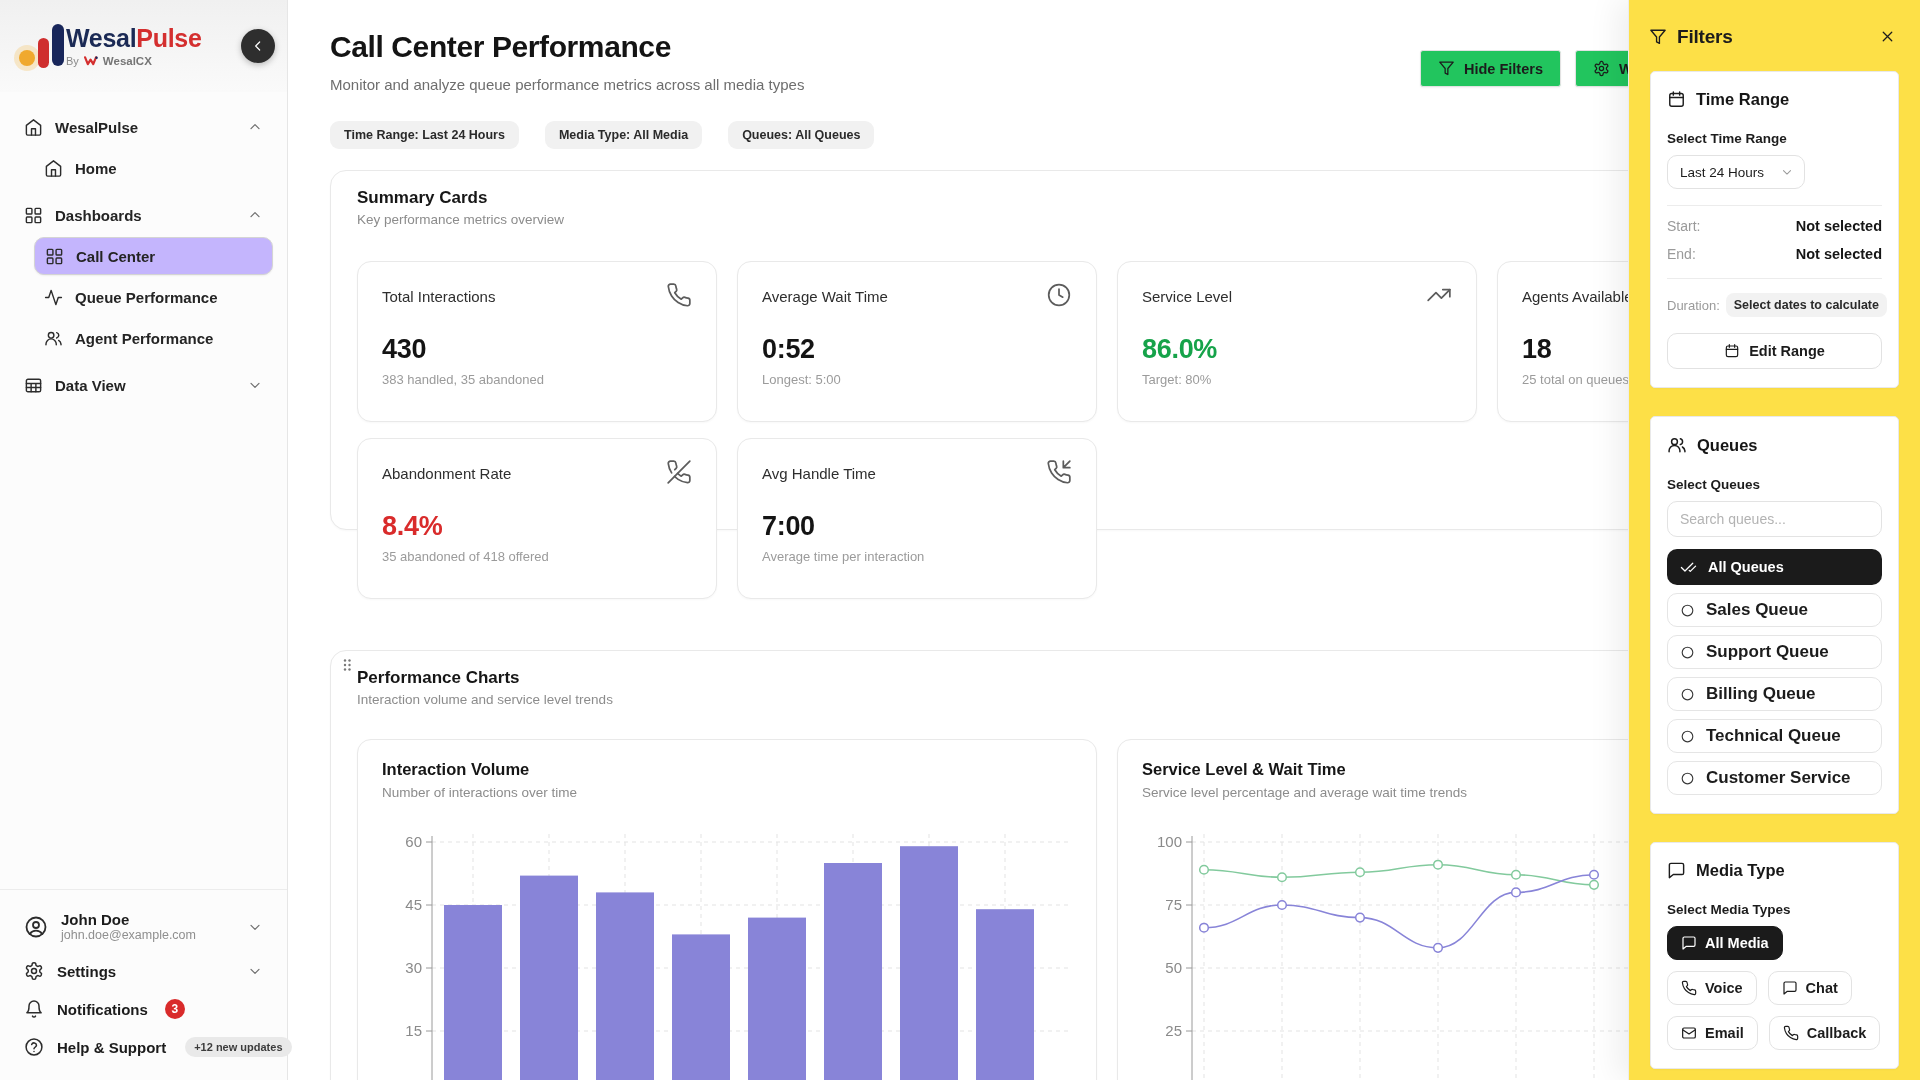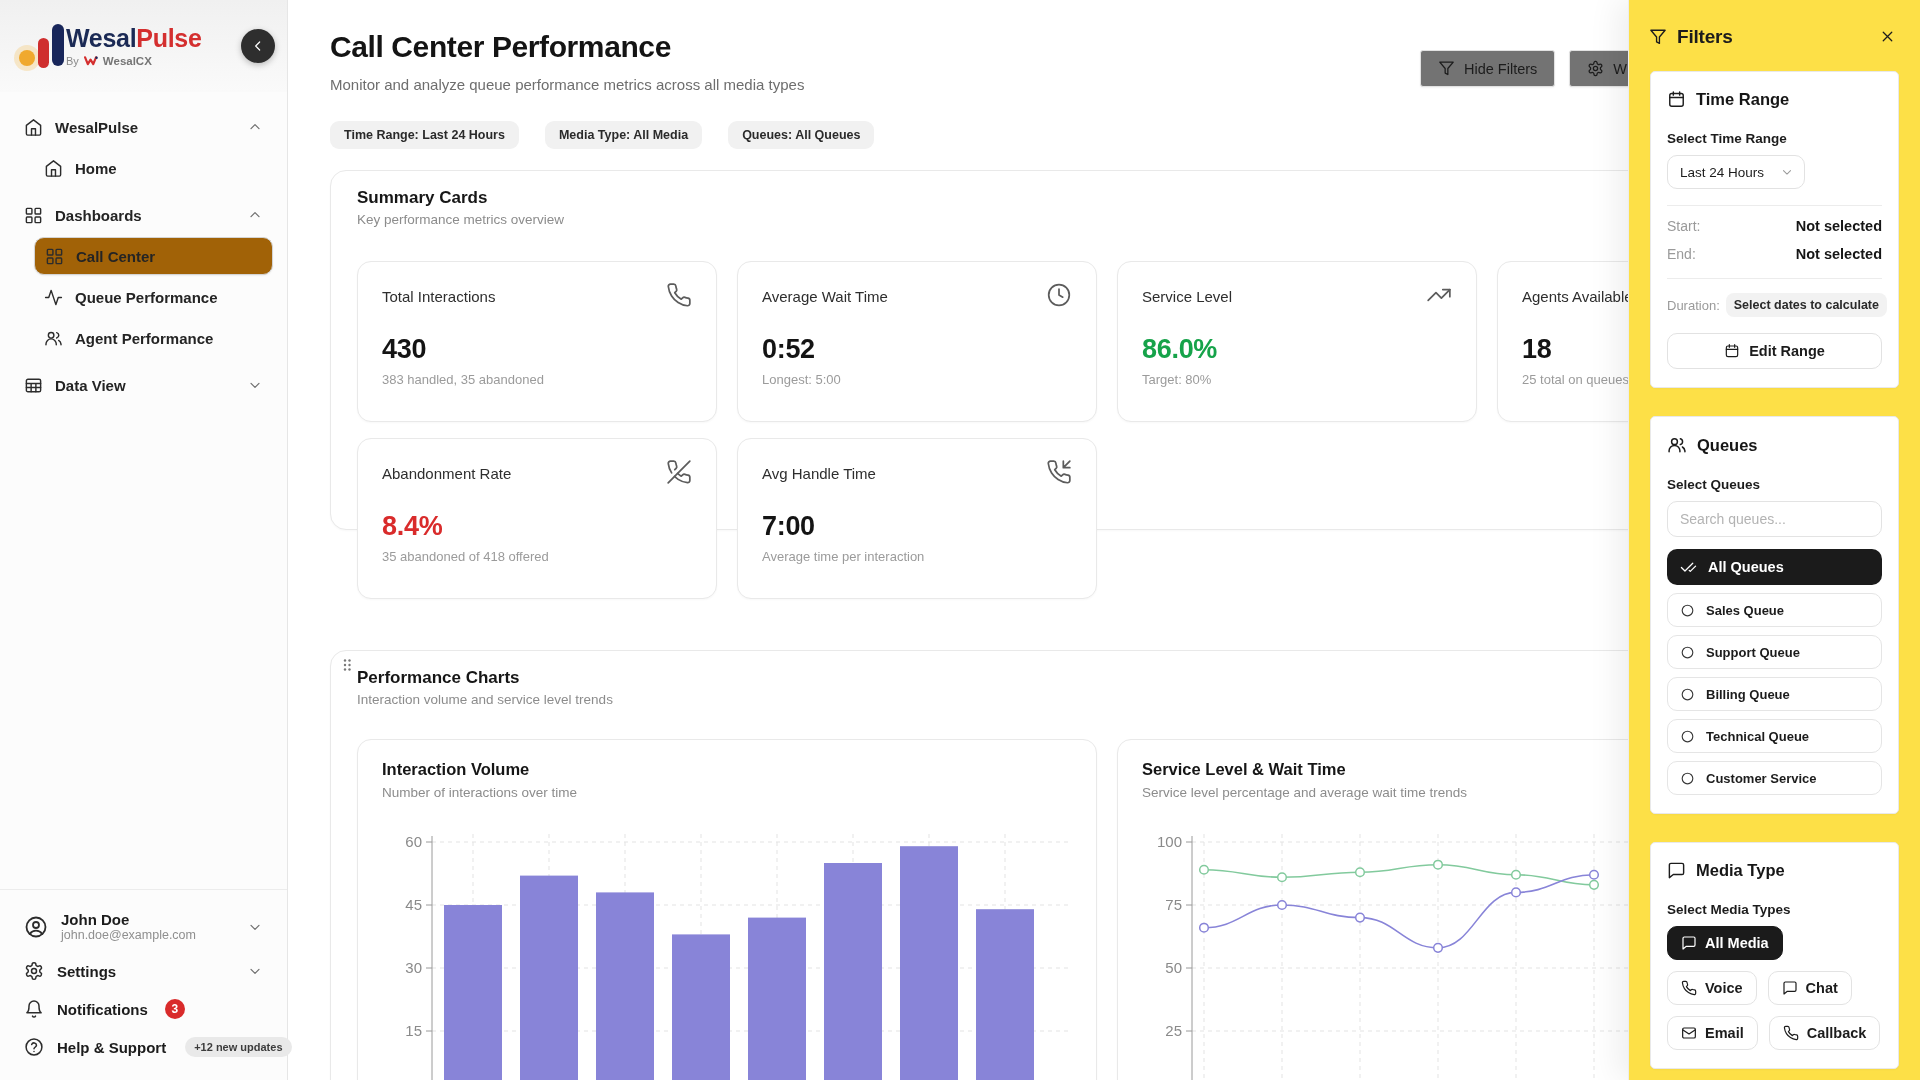--- a/index.html
+++ b/index.html
@@ -25,21 +25,21 @@
   .brand .b1 { color:#1b2a55; } .brand .b2 { color:#d42f2f; }
   .byline { display:flex; align-items:center; gap:5px; margin-top:3px; font-size:11px; color:#8a8a8a; }
   .byline .cx { font-weight:600; color:#757575; font-size:11.5px; }
   .collapse-btn { position:absolute; left:241px; top:29px; width:34px; height:34px; border-radius:50%;
     background:#2e2e2e; color:#fff; display:flex; align-items:center; justify-content:center; z-index:30;
     box-shadow:0 2px 6px rgba(0,0,0,.25); border:none; cursor:pointer; }
   .nav { padding:16px 14px 0; }
   .nav-item { display:flex; align-items:center; gap:12px; height:38px; margin-bottom:3px;
     padding:0 10px; border-radius:10px; font-size:15px; font-weight:600; color:#242424; cursor:pointer; }
   .nav-item.indent { margin-left:20px; }
-  .nav-item.active { background:#a16207; border:1px solid #d4d4d4; box-shadow:0 1px 2px rgba(0,0,0,.06); }
+  .nav-item.active { background:#c4b5fd; border:1px solid #d4d4d4; box-shadow:0 1px 2px rgba(0,0,0,.06); }
   .nav-item .nv-ic { color:#2c2c2c; display:flex; }
   .nav-item .nv-label { flex:1; }
   .nav-item .nv-chev { color:#6d6d6d; display:flex; }
   .nav-spacer { height:6px; }
   .side-footer { position:absolute; left:0; right:0; bottom:0; border-top:1px solid #ececec;
     padding:12px 14px 14px; background:#fcfcfc; }
   .sf-row { display:flex; align-items:center; gap:13px; padding:9px 10px; border-radius:10px; cursor:pointer; }
   .sf-row .sf-ic { color:#2c2c2c; display:flex; }
   .sf-name { font-size:15px; font-weight:700; line-height:1.15; }
   .sf-email { font-size:12.5px; color:#8f8f8f; line-height:1.2; }
@@ -50,21 +50,21 @@
     font-size:12px; font-weight:700; display:flex; align-items:center; justify-content:center; margin-left:4px; }
   .help-badge { background:#e9e9e9; color:#3c3c3c; font-size:11px; font-weight:600;
     padding:4px 9px; border-radius:999px; margin-left:6px; white-space:nowrap; }
 
   
   .main { position:absolute; left:288px; top:0; right:0; bottom:0; background:#ffffff; }
   .page-title { position:absolute; left:42px; top:30px; font-size:30px; font-weight:800; letter-spacing:-.4px; color:#141414; }
   .page-sub { position:absolute; left:42px; top:76px; font-size:15px; color:#6e6e6e; }
   .top-btns { position:absolute; left:1132px; top:50px; display:flex; gap:14px; }
   .pill-btn { display:inline-flex; align-items:center; gap:9px; height:37px; padding:0 17px;
-    background:#737373; border:1px solid #e2e2e2; border-radius:3px; font-size:14.5px; font-weight:400;
+    background:#22c55e; border:1px solid #e2e2e2; border-radius:3px; font-size:14.5px; font-weight:700;
     color:#1c1c1c; box-shadow:0 1px 2px rgba(0,0,0,.05); cursor:pointer; white-space:nowrap;
     font-family:"Liberation Sans",sans-serif; }
   .chips { position:absolute; left:42px; top:121px; display:flex; gap:26px; }
   .chip { background:#f1f1f1; border-radius:9px; padding:7px 14px; font-size:12.5px; font-weight:600; color:#2a2a2a; white-space:nowrap; }
 
   .section-card { position:absolute; left:42px; width:1552px; background:#fff;
     border:1px solid #e9e9e9; border-radius:16px; box-shadow:0 1px 2px rgba(0,0,0,.03); }
   #summary-section { top:170px; height:360px; }
   #charts-section { top:650px; height:580px; }
   .sec-head { position:absolute; left:26px; top:17px; }
@@ -113,21 +113,21 @@
   .dur-pill { background:#f2f2f2; border-radius:8px; padding:5px 8px; font-size:12.5px; font-weight:600; color:#2a2a2a; white-space:nowrap; }
   .edit-btn { margin-top:16px; width:100%; height:36px; border:1px solid #e2e2e2; border-radius:10px;
     background:#fff; display:flex; align-items:center; justify-content:center; gap:9px; font-size:14.5px;
     font-weight:700; color:#1c1c1c; cursor:pointer; font-family:"Liberation Sans",sans-serif; }
   .q-search { margin-top:9px; width:100%; height:36px; border:1px solid #e3e3e3; border-radius:10px;
     padding:0 12px; font-size:14px; color:#1c1c1c; outline:none; font-family:"Liberation Sans",sans-serif; }
   .q-search::placeholder { color:#b3b3b3; }
   .q-all { margin-top:12px; width:100%; height:36px; background:#1b1b1b; color:#fff; border-radius:10px;
     display:flex; align-items:center; gap:11px; padding:0 13px; font-size:14.5px; font-weight:600; cursor:pointer; }
   .q-opt { margin-top:8px; width:100%; height:34px; background:#fff; border:1px solid #e5e5e5; border-radius:10px;
-    display:flex; align-items:center; gap:11px; padding:0 12px; font-size:13px; font-weight:600; color:#1c1c1c; cursor:pointer; }
+    display:flex; align-items:center; gap:11px; padding:0 12px; font-size:17px; font-weight:600; color:#1c1c1c; cursor:pointer; }
   .q-opt .qo-ic { color:#3a3a3a; display:flex; }
   .media-wrap { margin-top:9px; display:flex; flex-wrap:wrap; gap:11px; }
   .media-btn { height:34px; display:inline-flex; align-items:center; gap:8px; padding:0 13px;
     border-radius:10px; border:1px solid #e3e3e3; background:#fff; font-size:14.5px; font-weight:600;
     color:#1c1c1c; cursor:pointer; white-space:nowrap; }
   .media-btn.sel { background:#1b1b1b; border-color:#1b1b1b; color:#fff; }
 </style>
 </head>
 <body>
 

